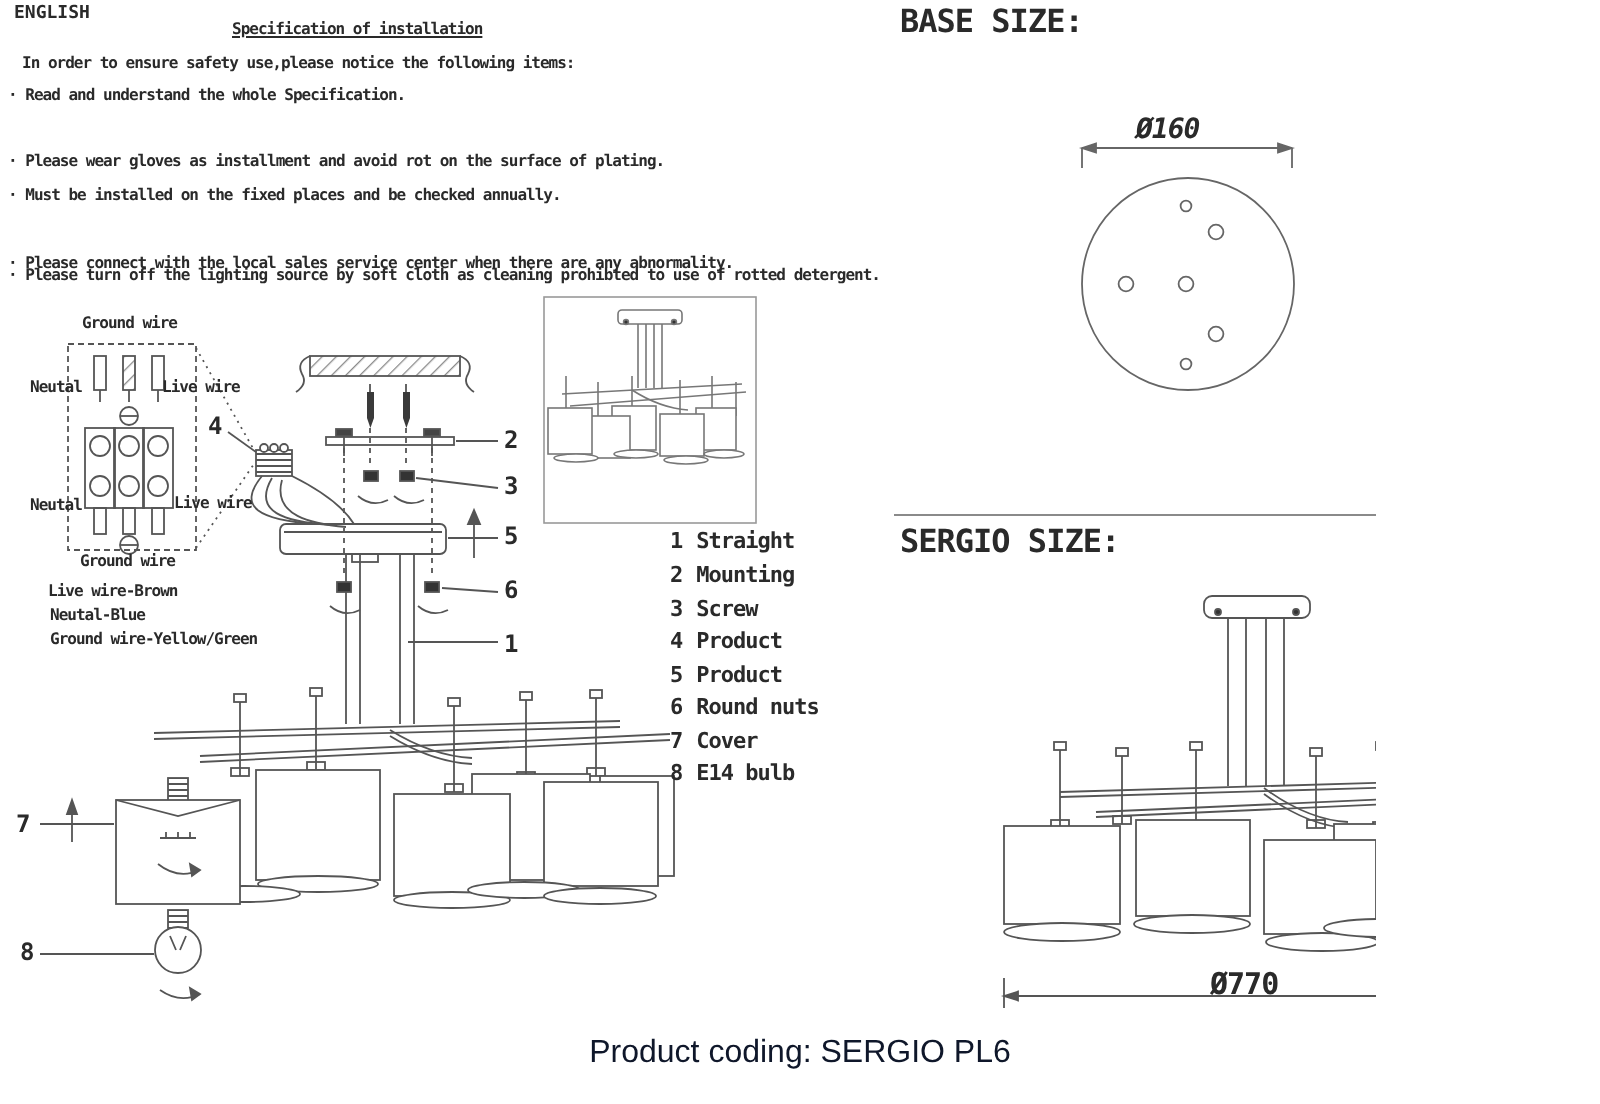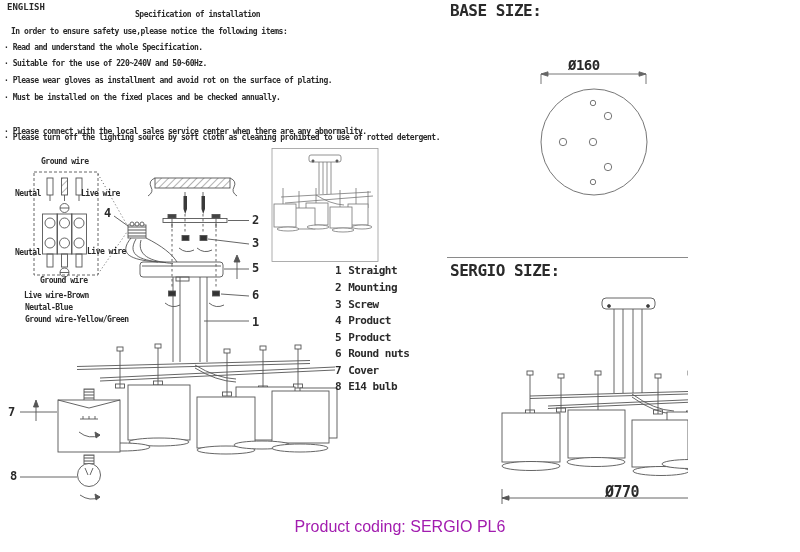--- a/index.html
+++ b/index.html
@@ -9,21 +9,21 @@
   .t8{font-size:8px;letter-spacing:-0.5px;font-weight:600;}
   .t8n{font-size:8px;letter-spacing:-0.5px;font-weight:600;}
   .lbl{font-size:8px;letter-spacing:-0.5px;font-weight:bold;}
   .eng{font-size:9px;font-weight:bold;letter-spacing:0;}
   .callout{font-size:12px;font-weight:600;}
   .part-row{position:absolute;display:flex;gap:7px;font-size:11px;font-weight:600;letter-spacing:-0.5px;}
   .h16{font-size:16px;font-weight:bold;letter-spacing:-0.5px;}
   .dim{font-size:14px;font-weight:600;letter-spacing:-0.5px;}
   .dim15{font-size:15px;font-weight:600;letter-spacing:-0.5px;text-align:right;}
   .divider{position:absolute;background:#8a8a8a;height:1px;}
-  .coding{font-family:"Liberation Sans",sans-serif;font-size:16px;color:#a21caf;}
+  .coding{font-family:"Liberation Sans",sans-serif;font-size:16px;color:#0f172a;}
   .rot{transform:rotate(-90deg);transform-origin:center center;text-align:center;}
   svg{position:absolute;}
 </style>
 </head>
 <body>
 
 <div class="page">
 
   <svg style="left:0;top:148px;" width="385" height="368" viewBox="0 0 385 368">
     <defs>
@@ -310,25 +310,24 @@
 
       <line x1="62" y1="208" x2="346" y2="208"></line>
       <polygon points="62,208 69,205.8 69,210.2" fill="#555"></polygon>
       <polygon points="346,208 339,205.8 339,210.2" fill="#555"></polygon>
       <line x1="62" y1="199" x2="62" y2="214"></line>
     </g>
   </svg>
 
   <div class="abs eng" style="left:7px;top:2px;">ENGLISH</div>
 
-  <div class="abs t8" style="left:135px;top:10px;">Specification of installation</div>
+  <div class="abs t8" style="left:116px;top:10px;text-decoration:underline;">Specification of installation</div>
   <div class="abs t8n" style="left:11px;top:27px;">In order to ensure safety use,please notice the following items:</div>
 
   <div class="abs t8n" style="left:4px;top:43px;"><span>·</span>&nbsp;<span>Read and understand the whole Specification.</span></div>
-  <div class="abs t8n" style="left:4px;top:59px;"><span>·</span>&nbsp;<span>Suitable for the use of 220~240V and 50~60Hz.</span></div>
   <div class="abs t8n" style="left:4px;top:76px;"><span>·</span>&nbsp;<span>Please wear gloves as installment and avoid rot on the surface of plating.</span></div>
   <div class="abs t8n" style="left:4px;top:93px;"><span>·</span>&nbsp;<span>Must be installed on the fixed places and be checked annually.</span></div>
   <div class="abs t8n" style="left:4px;top:110px;margin-top:23px;"><span>·</span>&nbsp;<span>Please turn off the lighting source by soft cloth as cleaning prohibted to use of rotted detergent.</span></div>
   <div class="abs t8n" style="left:4px;top:127px;"><span>·</span>&nbsp;<span>Please connect with the local sales service center when there are any abnormality.</span></div>
 
   <div class="abs lbl" style="left:41px;top:157px;">Ground wire</div>
   <div class="abs lbl" style="left:15px;top:189px;">Neutal</div>
   <div class="abs lbl" style="left:81px;top:189px;">Live wire</div>
   <div class="abs lbl" style="left:15px;top:248px;">Neutal</div>
   <div class="abs lbl" style="left:87px;top:247px;">Live wire</div>
@@ -373,21 +372,21 @@
   <div class="part-row" style="left:335px;top:364px;">
       <span>7</span>
       <span>Cover</span>
     </div>
   <div class="part-row" style="left:335px;top:380px;">
       <span>8</span>
       <span>E14 bulb</span>
     </div>
 
   <div class="abs h16" style="left:450px;top:1px;">BASE SIZE:</div>
-  <div class="abs dim" style="left:568px;top:57px;">Ø160</div>
+  <div class="abs dim" style="left:568px;top:57px;font-style:italic;">Ø160</div>
   <div class="abs dim" style="left:723px;top:57px;">H25</div>
 
   <div class="divider" style="left:447px;top:257px;width:353px;"></div>
 
   <div class="abs h16" style="left:450px;top:261px;">SERGIO SIZE:</div>
   <div class="abs dim15 rot" style="left:744px;top:375px;width:70px;">H490</div>
   <div class="abs dim15" style="left:605px;top:483px;">Ø770</div>
 
   <div class="abs coding" style="left:400px;top:518px;transform:translateX(-50%);">Product coding: SERGIO PL6</div>
 

